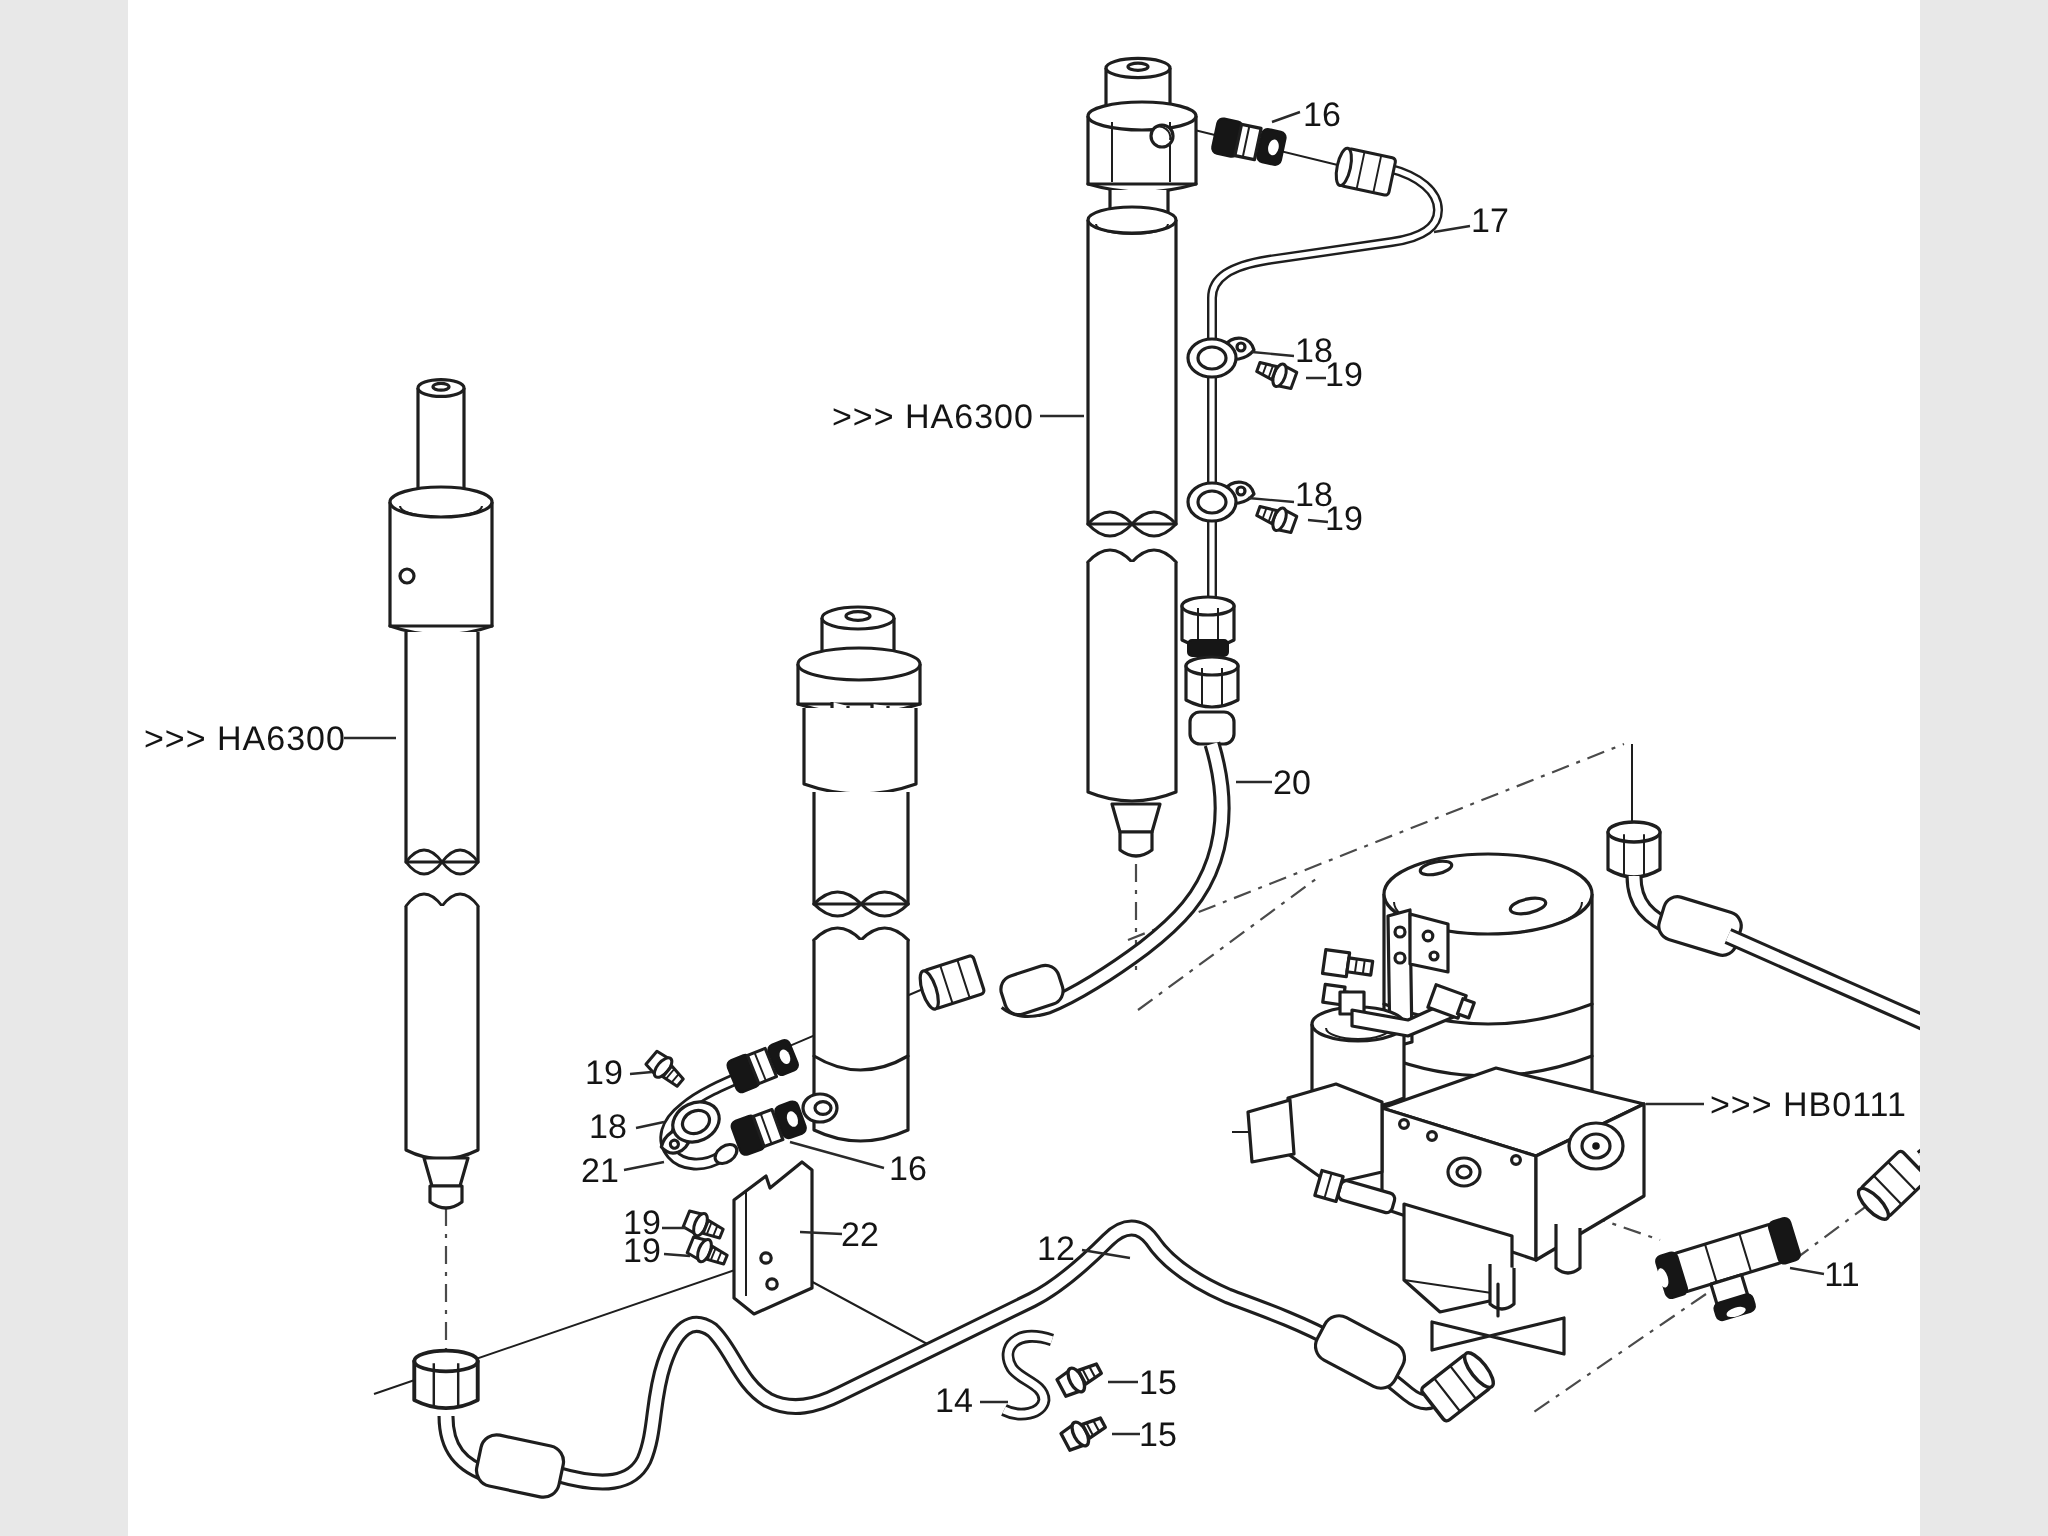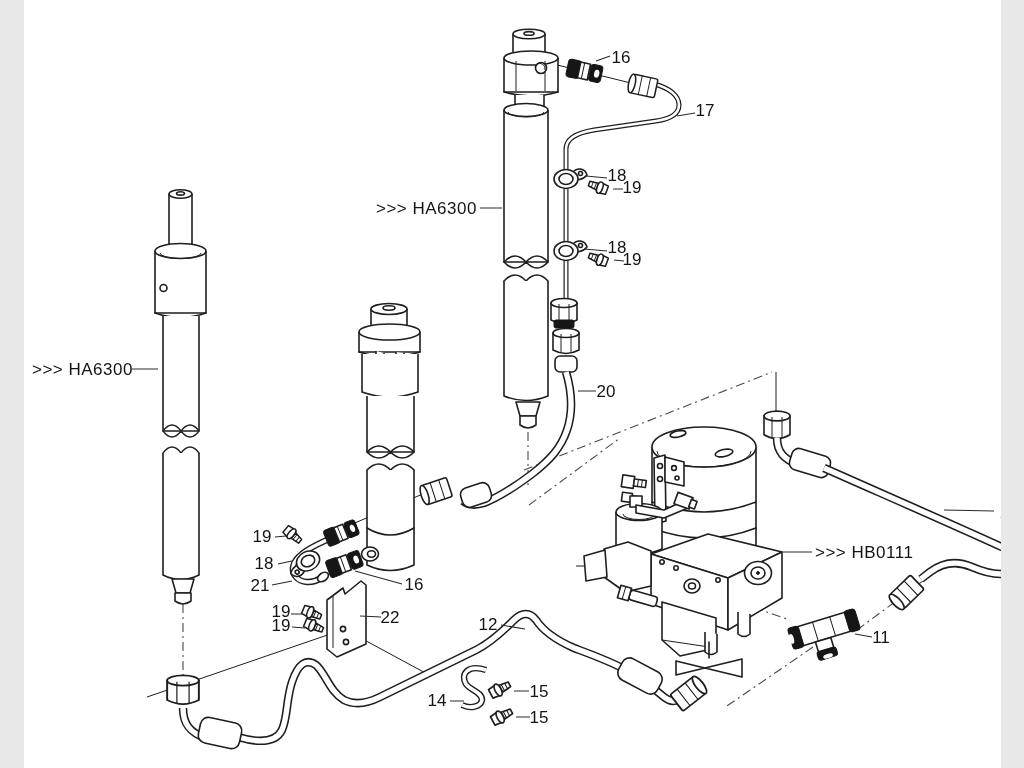--- a/index.html
+++ b/index.html
@@ -1,16 +1,16 @@
 <!DOCTYPE html>
 <html><head>
 <meta charset="utf-8">
 <style>
   html,body{margin:0;padding:0;background:#e8e8e8;}
-  .stage{position:relative;width:977px;height:768px;background:#ffffff;overflow:hidden;margin:0 auto;}
+  .stage{position:relative;width:896px;height:768px;background:#ffffff;overflow:hidden;margin:0 auto;}
   svg{position:absolute;left:0;top:0;}
   .ol  {fill:none;stroke:#1e1e1e;stroke-width:1.6;stroke-linejoin:round;stroke-linecap:round;}
   .olf {fill:#ffffff;stroke:#1e1e1e;stroke-width:1.6;stroke-linejoin:round;}
   .thin{fill:none;stroke:#1e1e1e;stroke-width:1;}
   .leader{fill:none;stroke:#2a2a2a;stroke-width:1.2;}
   .dashdot{fill:none;stroke:#4a4a4a;stroke-width:1.1;stroke-dasharray:9 4 2 4;}
   .hose-o{fill:none;stroke:#1e1e1e;stroke-width:8.5;stroke-linecap:butt;stroke-linejoin:round;}
   .hose-i{fill:none;stroke:#ffffff;stroke-width:5.4;stroke-linecap:butt;stroke-linejoin:round;}
   .tube-o{fill:none;stroke:#1e1e1e;stroke-width:5;stroke-linejoin:round;}
   .tube-i{fill:none;stroke:#ffffff;stroke-width:2.6;stroke-linejoin:round;}

